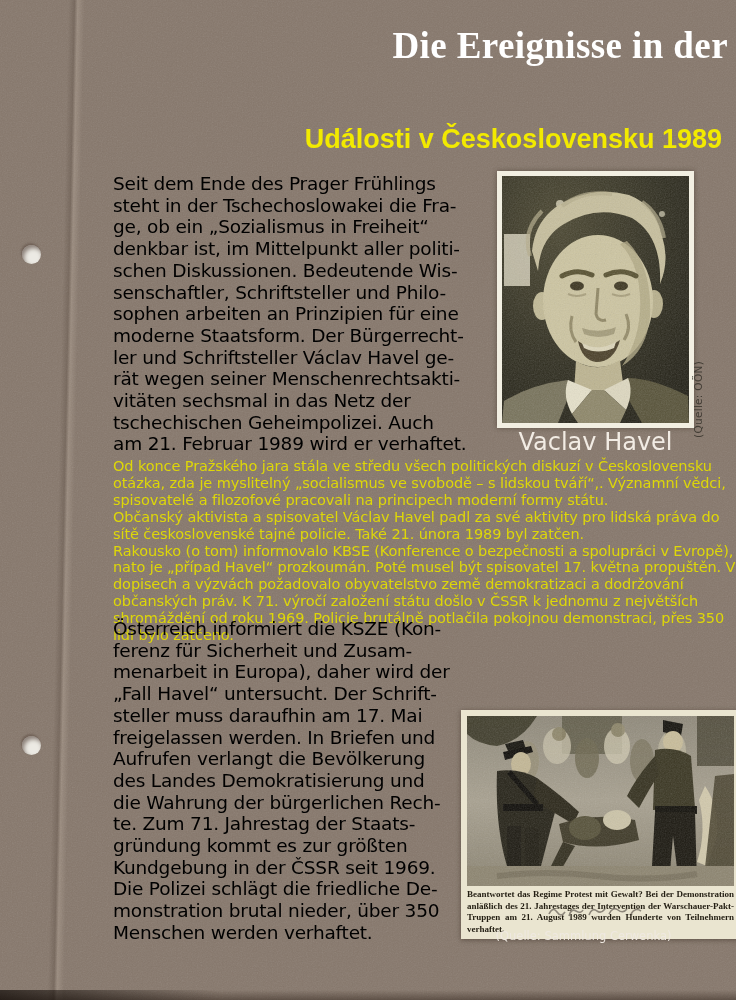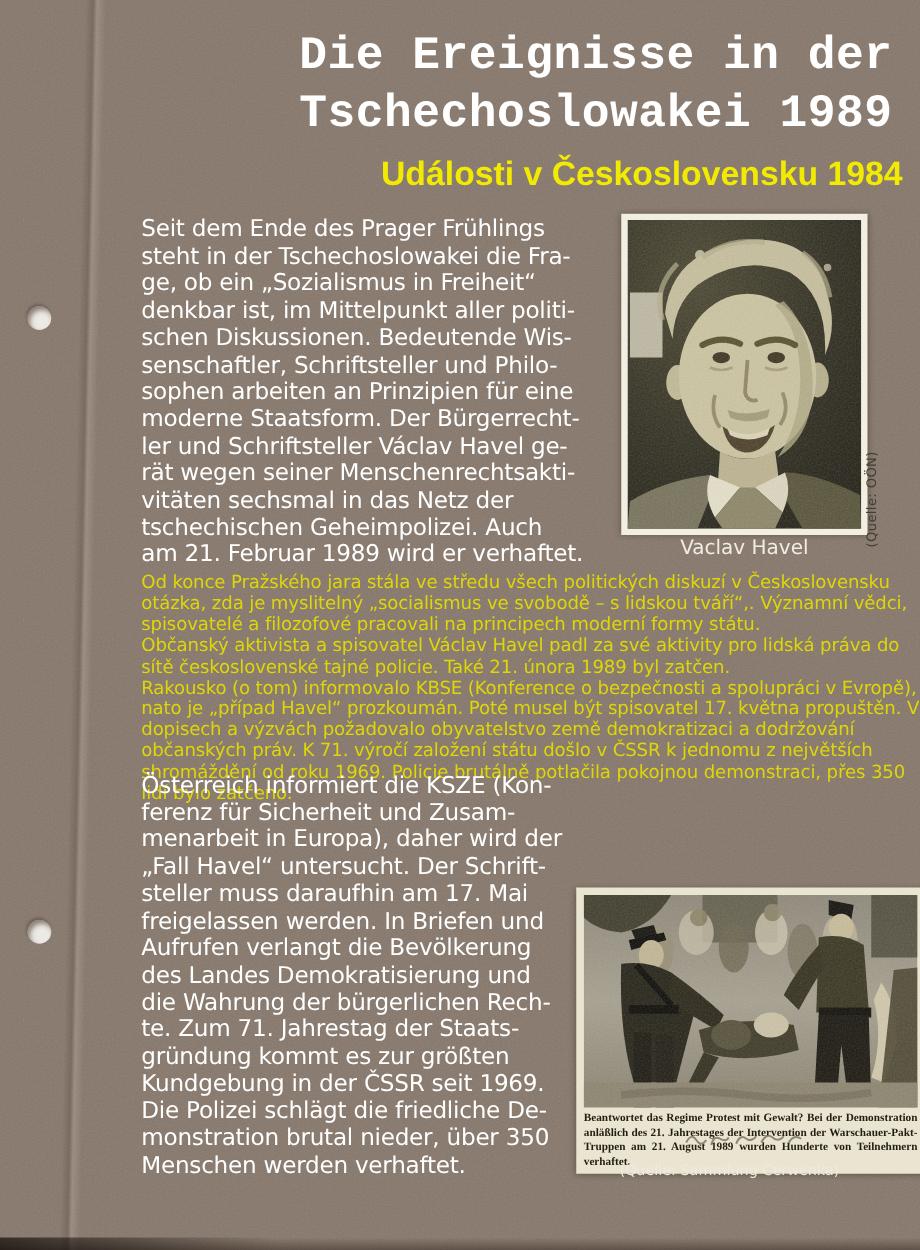--- a/index.html
+++ b/index.html
@@ -7,36 +7,36 @@
         background:#86776b;font-family:"DejaVu Sans",sans-serif;}
   .layer{position:absolute;}
   #bg-noise{left:0;top:0;z-index:0;}
   #crease{left:58px;top:-12px;width:16px;height:1030px;z-index:1;
     background:linear-gradient(90deg,rgba(0,0,0,0) 0%,rgba(62,48,38,.22) 38%,rgba(228,214,198,.20) 58%,rgba(0,0,0,0) 100%);
     transform:rotate(1.2deg);}
   .hole{position:absolute;width:19px;height:19px;border-radius:50%;background:#eceae4;z-index:2;
     box-shadow:inset 2px 3px 4px rgba(60,42,32,.55), -1px -2px 2px rgba(70,52,42,.35);}
   #hole-top{left:22px;top:245px;}
   #hole-bottom{left:22px;top:736px;}
-  #page-title{right:22px;top:22px;z-index:2;text-align:right;color:#ffffff;
-    font-family:Liberation Mono, monospace;font-weight:bold;font-size:37px;line-height:47px;letter-spacing:.4px;}
+  #page-title{right:8px;top:22px;z-index:2;text-align:right;color:#ffffff;
+    font-family:Liberation Serif, serif;font-weight:bold;font-size:37px;line-height:47px;letter-spacing:.4px;}
   #page-subtitle{right:14px;top:124px;z-index:2;text-align:right;
     font-family:"Liberation Sans",sans-serif;font-weight:bold;font-size:27px;color:#f2ea00;}
-  .body-de{color:#ffffff;font-size:18.5px;line-height:21.7px;letter-spacing:-0.2px;
+  .body-de{color:#000000;font-size:18.5px;line-height:21.7px;letter-spacing:-0.2px;
     white-space:pre-line;z-index:2;}
   #german-1{left:113px;top:173px;width:430px;}
   #german-2{left:113px;top:618px;width:430px;}
   #czech-block{left:113px;top:458px;width:632px;color:#ded708;font-size:14.5px;
     line-height:16.9px;letter-spacing:-0.1px;white-space:pre-line;z-index:2;}
   #havel-figure{left:497px;top:171px;width:197px;height:257px;z-index:2;
     background:#f2efe2;padding:5px;box-sizing:border-box;box-shadow:0 0 5px rgba(45,32,22,.45);}
   #havel-credit{left:692px;top:334px;height:104px;z-index:2;color:#423d35;
     font-size:10.5px;letter-spacing:.3px;writing-mode:vertical-rl;transform:rotate(180deg);}
   #havel-caption{left:497px;top:428px;width:197px;z-index:2;text-align:center;
-    font-size:16px;color:#f2ece4;}
+    font-size:24px;color:#f2ece4;}
   #demo-clipping{left:457px;top:706px;width:279px;z-index:2;background:#eae5d0;
     padding:6px 6px 4px 6px;box-sizing:border-box;box-shadow:0 1px 5px rgba(40,28,18,.45);}
   #demo-photo{display:block;}
   #demo-caption{font-family:"Liberation Serif",serif;font-weight:bold;font-size:9px;
     line-height:11.5px;color:#221d12;text-align:justify;margin-top:3px;}
   #handwritten-note{left:545px;top:902px;z-index:3;}
   #demo-credit{left:457px;top:929px;width:253px;z-index:2;text-align:center;
     font-size:11.5px;color:#efe9e1;}
   #bottom-edge{left:0;bottom:0;width:736px;height:10px;z-index:3;
     background:linear-gradient(90deg,rgba(10,5,2,.65),rgba(10,5,2,0) 30%),
@@ -65,22 +65,22 @@
       </linearGradient>
     </defs>
     <rect width="736" height="1000" fill="#86776b"></rect>
     <rect width="736" height="1000" filter="url(#grainF)" opacity="0.15"></rect>
   </svg>
 
   <div id="crease" class="layer"></div>
   <div id="hole-top" class="hole"></div>
   <div id="hole-bottom" class="hole"></div>
 
-  <div id="page-title" class="layer"><span>Die Ereignisse in der</span><br><span>Tschechoslowakei 1989</span></div>
-  <div id="page-subtitle" class="layer">Události v Československu 1984</div>
+  <div id="page-title" class="layer"><span>Die Ereignisse in der</span><br></div>
+  <div id="page-subtitle" class="layer">Události v Československu 1989</div>
 
   <div id="german-1" class="layer body-de">Seit dem Ende des Prager Frühlings
 steht in der Tschechoslowakei die Fra-
 ge, ob ein „Sozialismus in Freiheit“
 denkbar ist, im Mittelpunkt aller politi-
 schen Diskussionen. Bedeutende Wis-
 senschaftler, Schriftsteller und Philo-
 sophen arbeiten an Prinzipien für eine
 moderne Staatsform. Der Bürgerrecht-
 ler und Schriftsteller Václav Havel ge-

